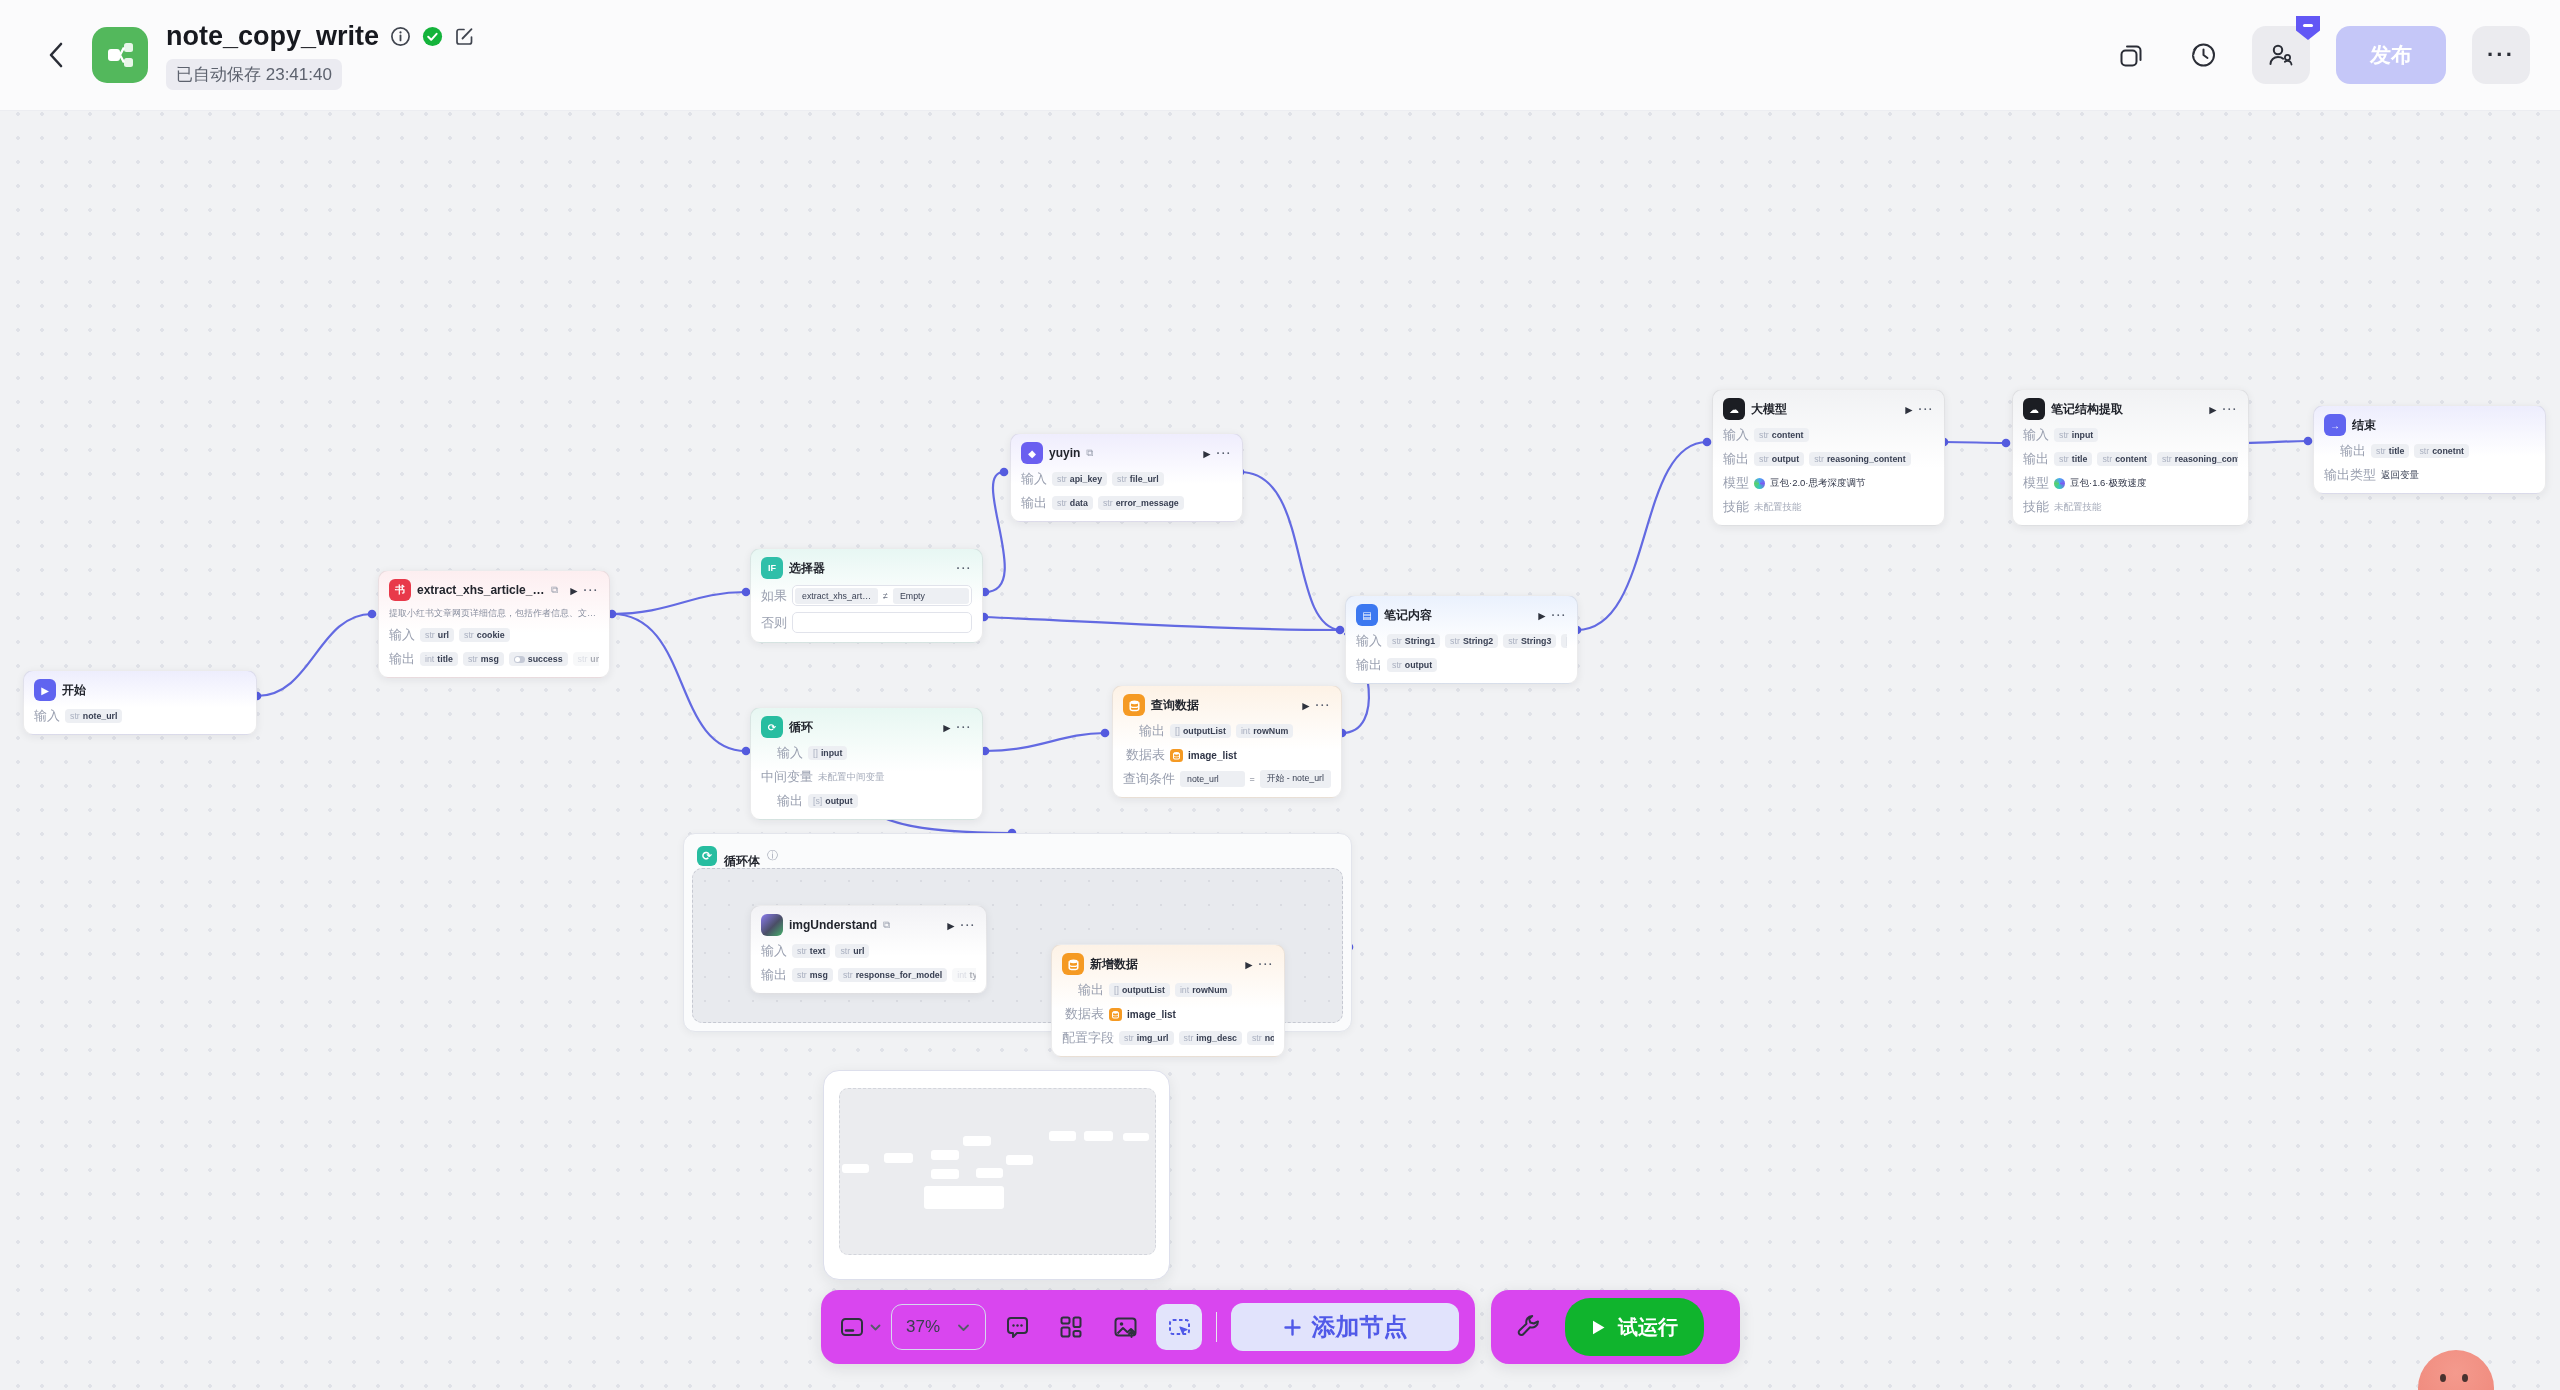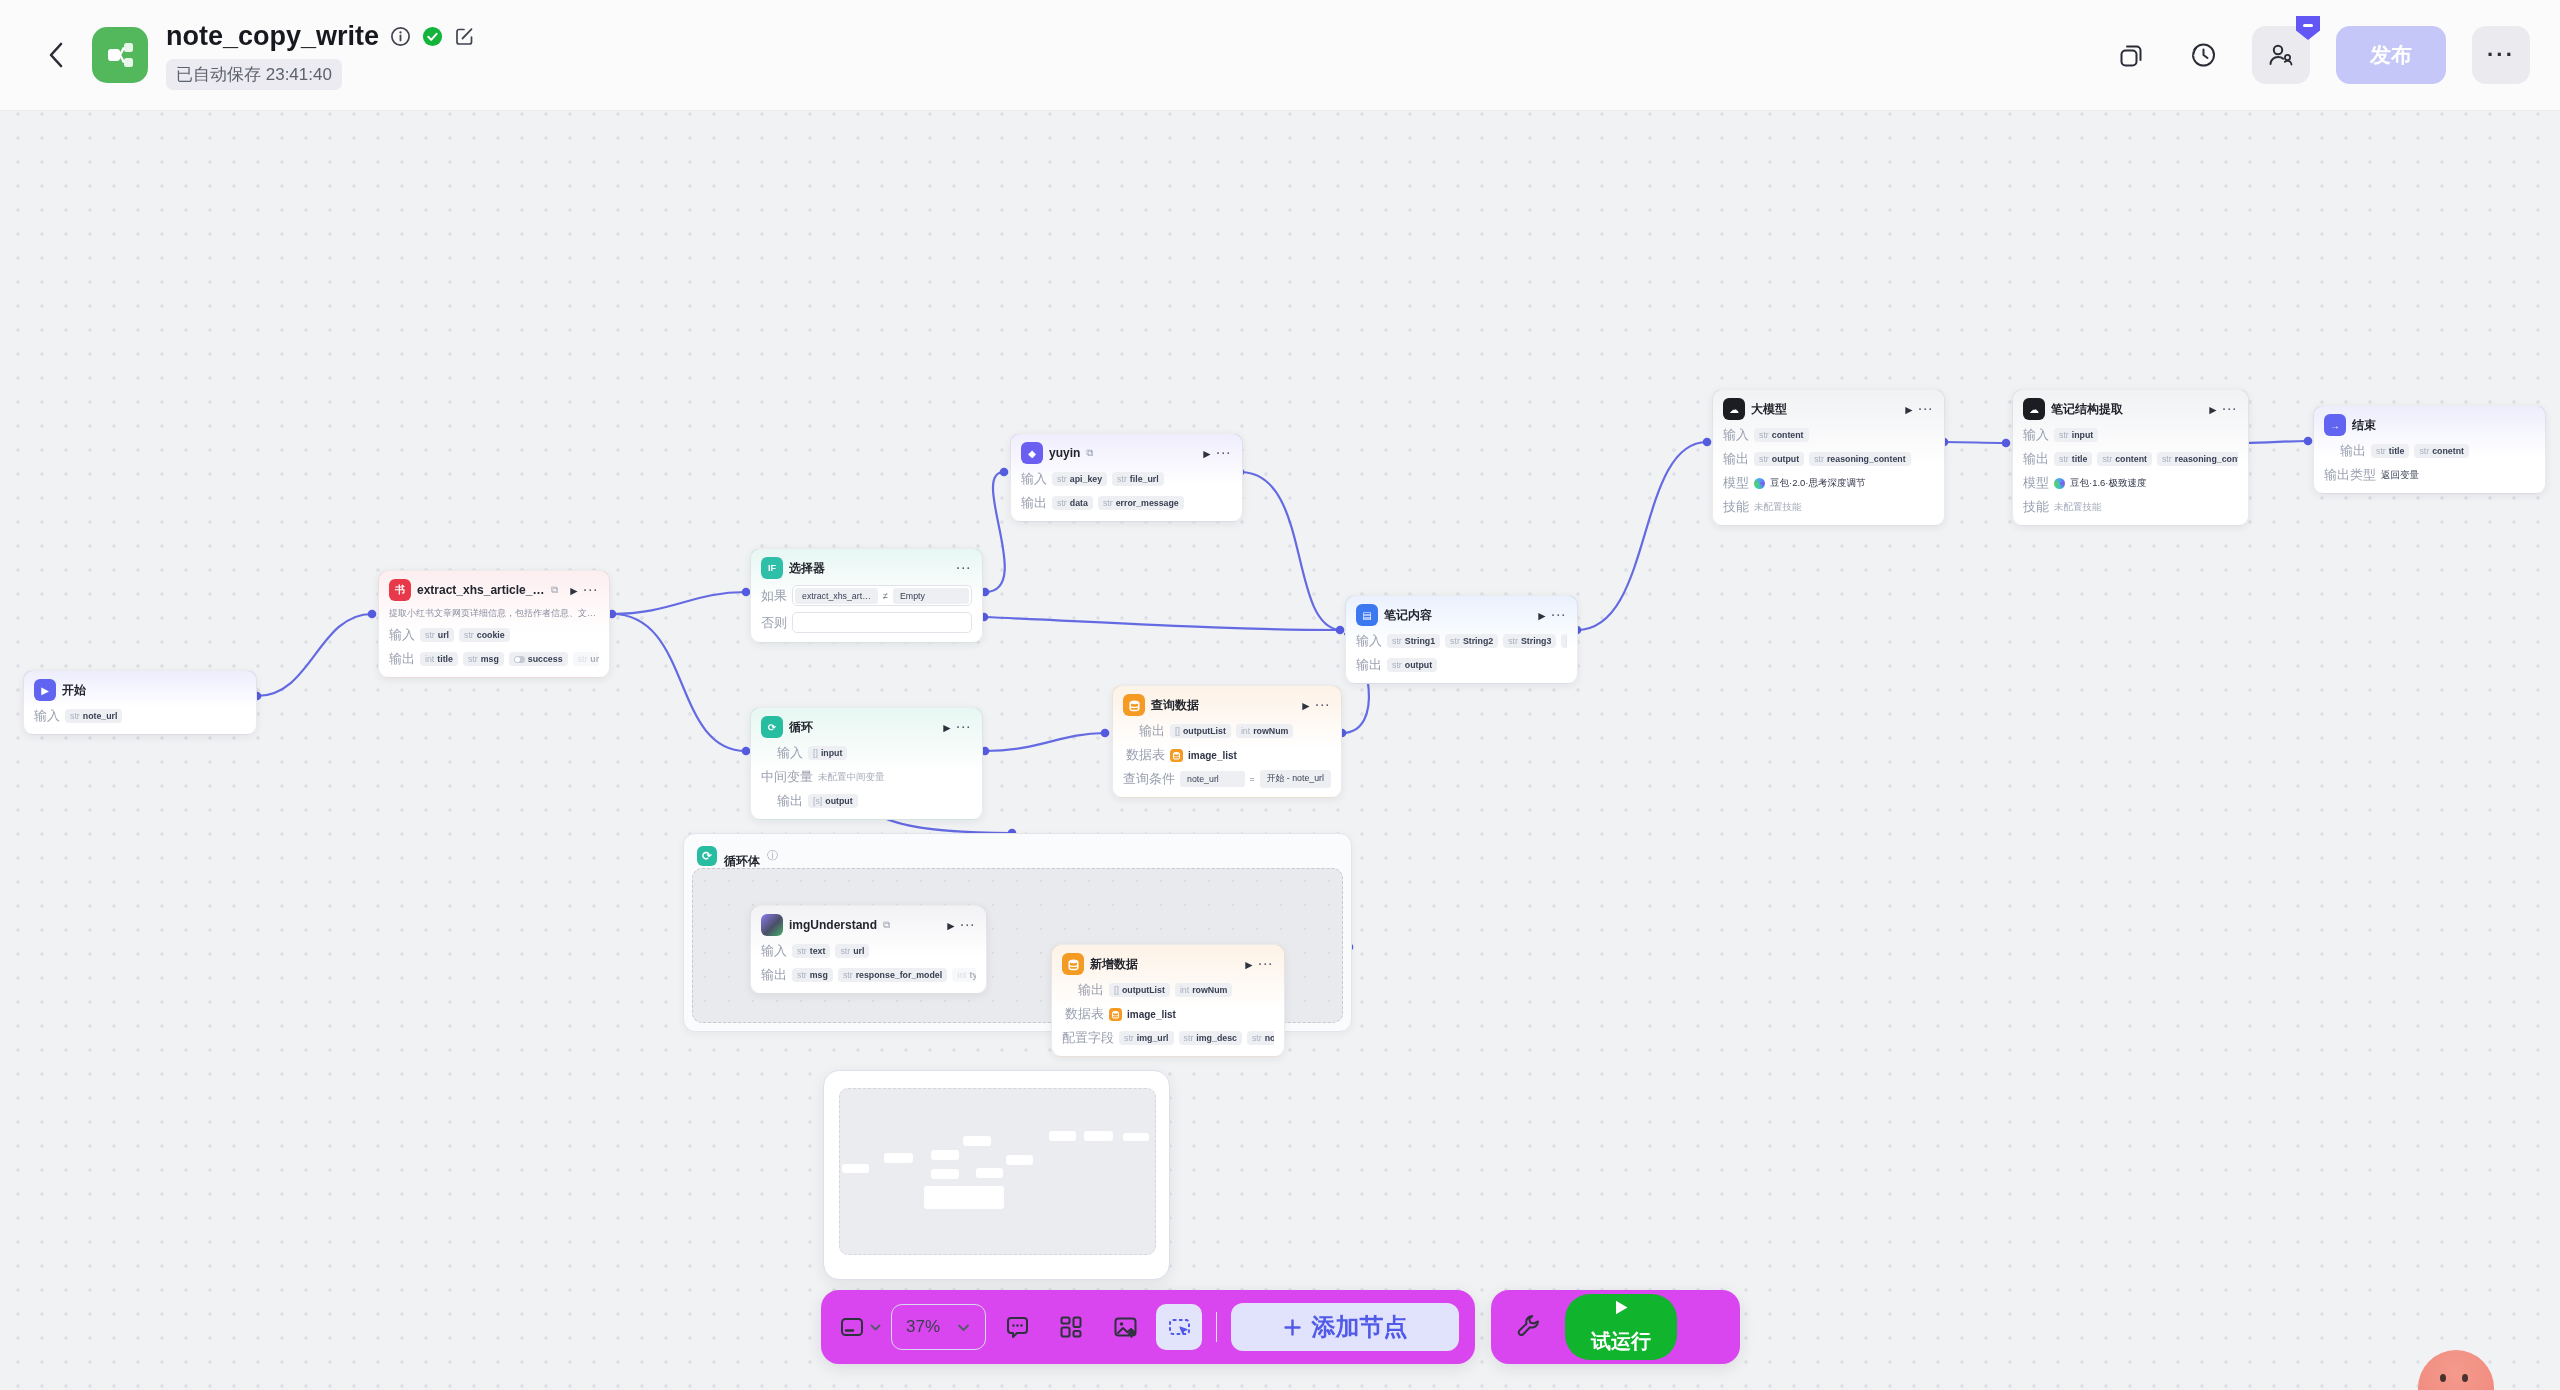--- a/index.html
+++ b/index.html
@@ -89,22 +89,22 @@
     box-shadow:0 4px 16px rgba(28,32,40,.10);display:flex;align-items:center;z-index:25;}
   #main-toolbar{left:821px;width:654px;padding:0 16px;gap:8px;box-sizing:border-box;}
   #run-toolbar{left:1491px;width:249px;padding:0 14px;gap:14px;box-sizing:border-box;}
   .tb-btn{height:46px;min-width:46px;border-radius:10px;display:flex;align-items:center;justify-content:center;gap:4px;cursor:pointer;}
   .tb-btn.active{background:#e2e4fb;}
   .zoom-pill{height:44px;border:1.5px solid #d6d8ee;border-radius:11px;padding:0 14px;display:flex;align-items:center;gap:16px;cursor:pointer;}
   .zoom-val{font-size:17px;color:#3a3f4e;}
   .tb-divider{width:1px;height:30px;background:#e7e8ee;margin:0 6px;}
   .add-node-btn{height:48px;flex:1;background:#e1e3fc;border-radius:12px;border:none;display:flex;align-items:center;justify-content:center;gap:10px;
     color:#5059e8;font-size:24px;font-weight:700;cursor:pointer;font-family:inherit;}
-  .run-btn{height:66px;padding:0 26px;background:#10b42d;border-radius:25px;border:none;display:flex;align-items:center;justify-content:center;gap:12px;
-    color:#fff;font-size:20px;font-weight:700;cursor:pointer;font-family:inherit;flex-direction:column;}
+  .run-btn{height:58px;padding:0 26px;background:#10b42d;border-radius:25px;border:none;display:flex;align-items:center;justify-content:center;gap:12px;
+    color:#fff;font-size:20px;font-weight:700;cursor:pointer;font-family:inherit;}
   
   .mascot{position:absolute;left:2418px;top:1350px;width:76px;height:76px;border-radius:50%;
     background:radial-gradient(circle at 50% 30%,#f49a8d,#ee8578);z-index:15;}
   .mascot .eye{position:absolute;top:24px;width:6px;height:8px;border-radius:50%;background:#48322f;}
   .mascot .eye.l{left:22px;}.mascot .eye.r{left:44px;}
   svg{display:block;}
 </style>
 </head>
 <body>
 

